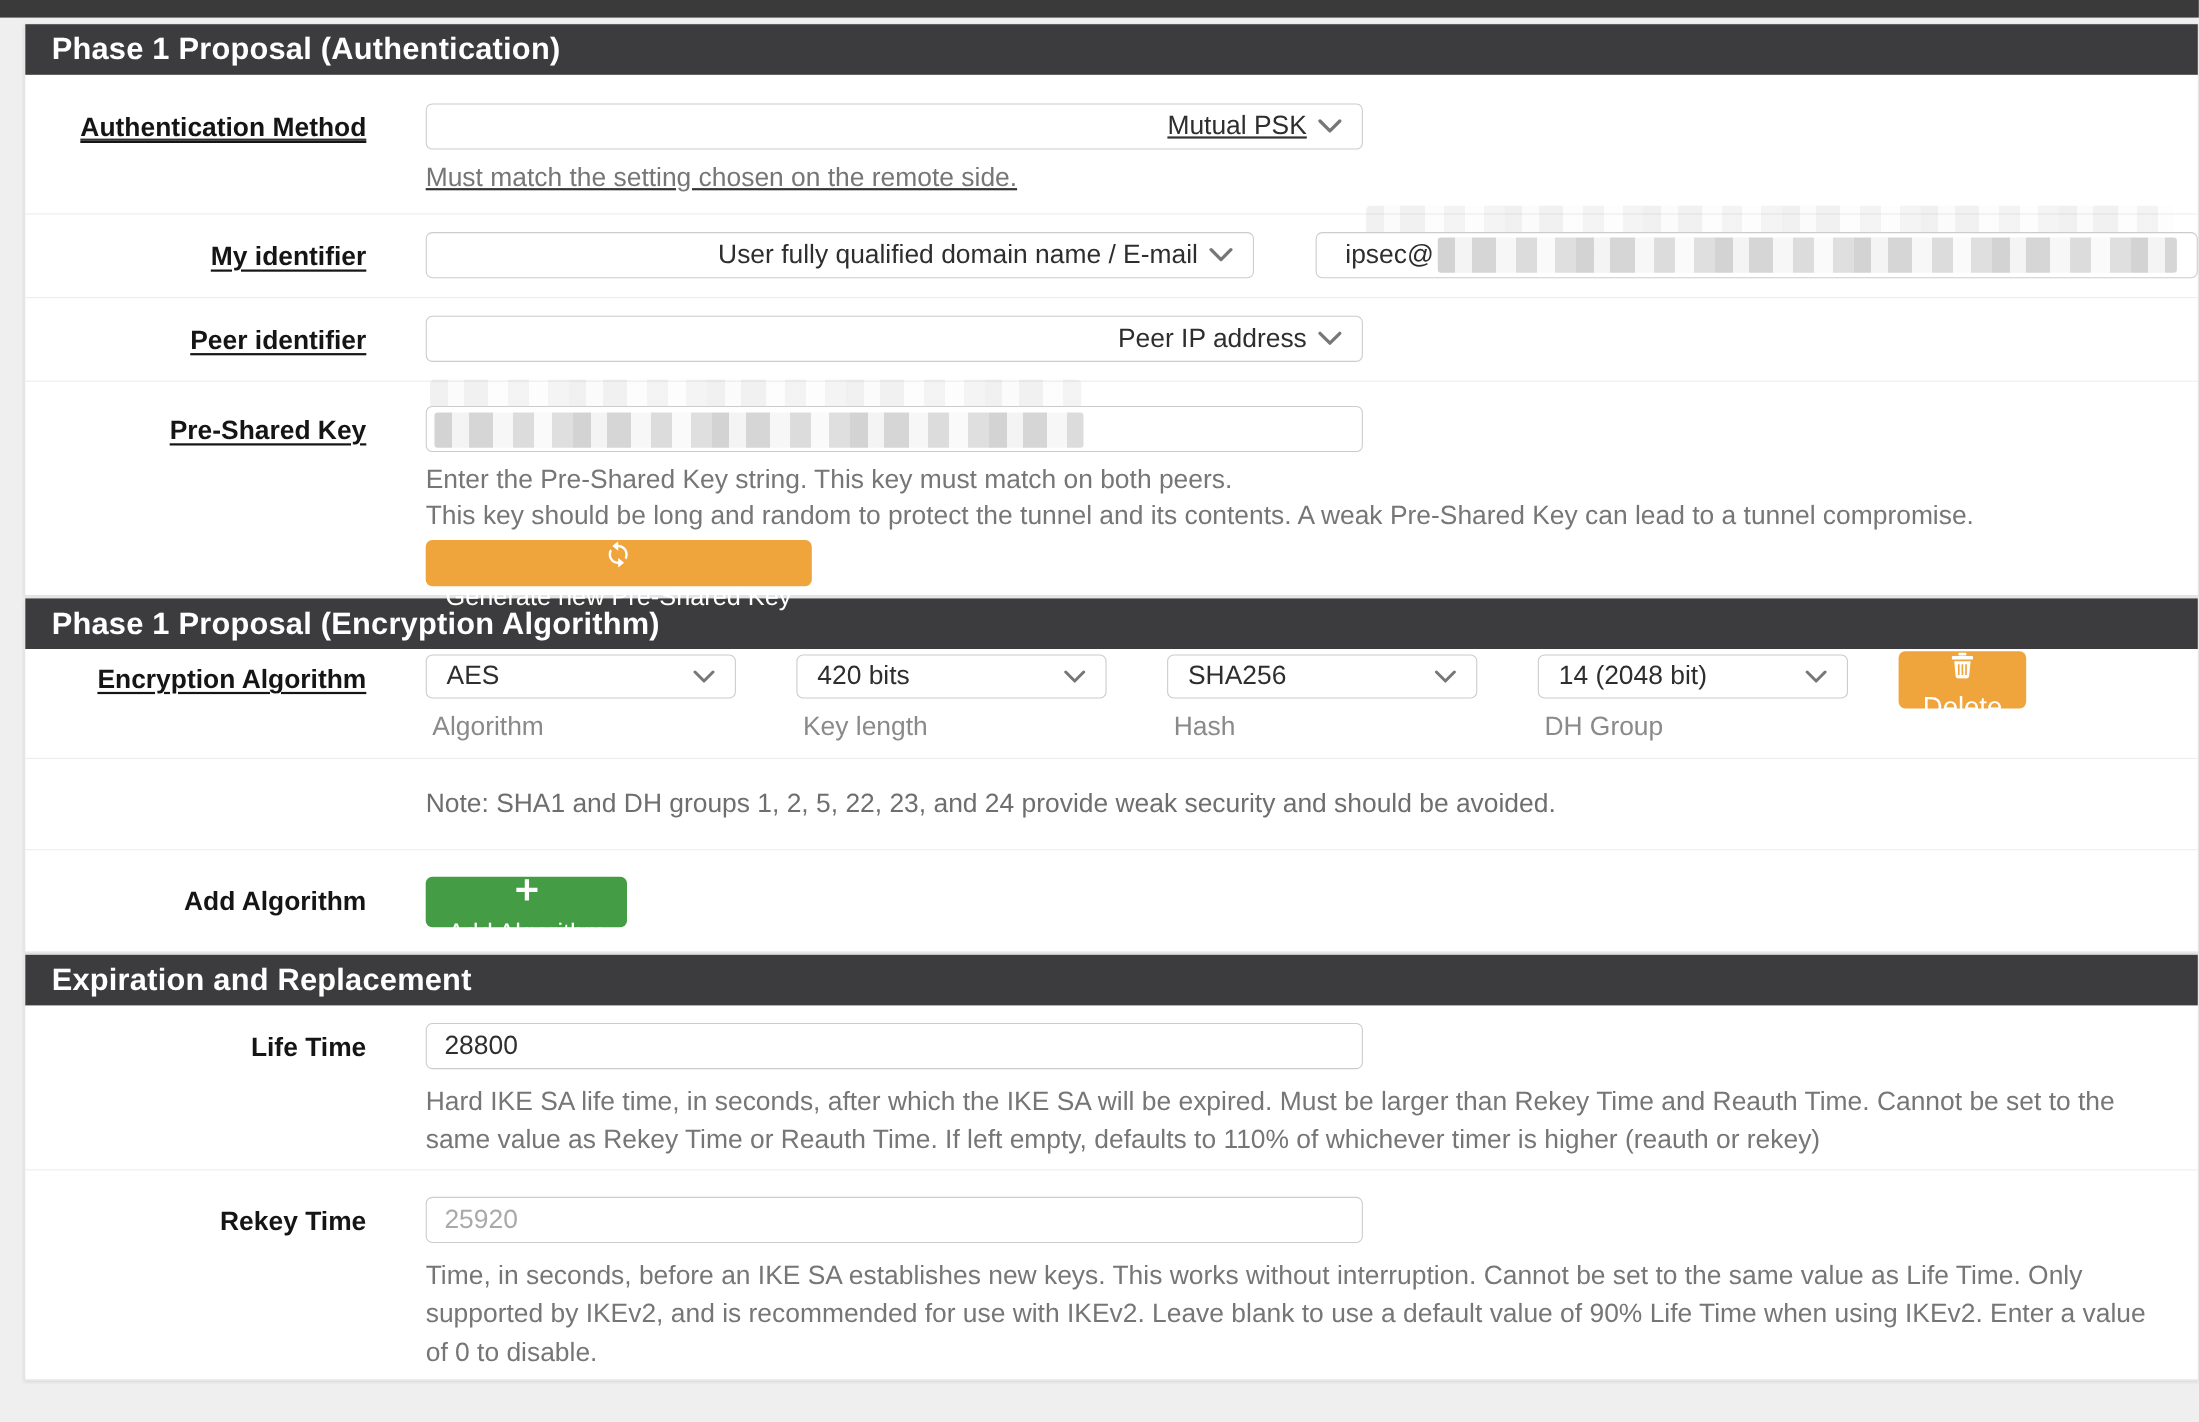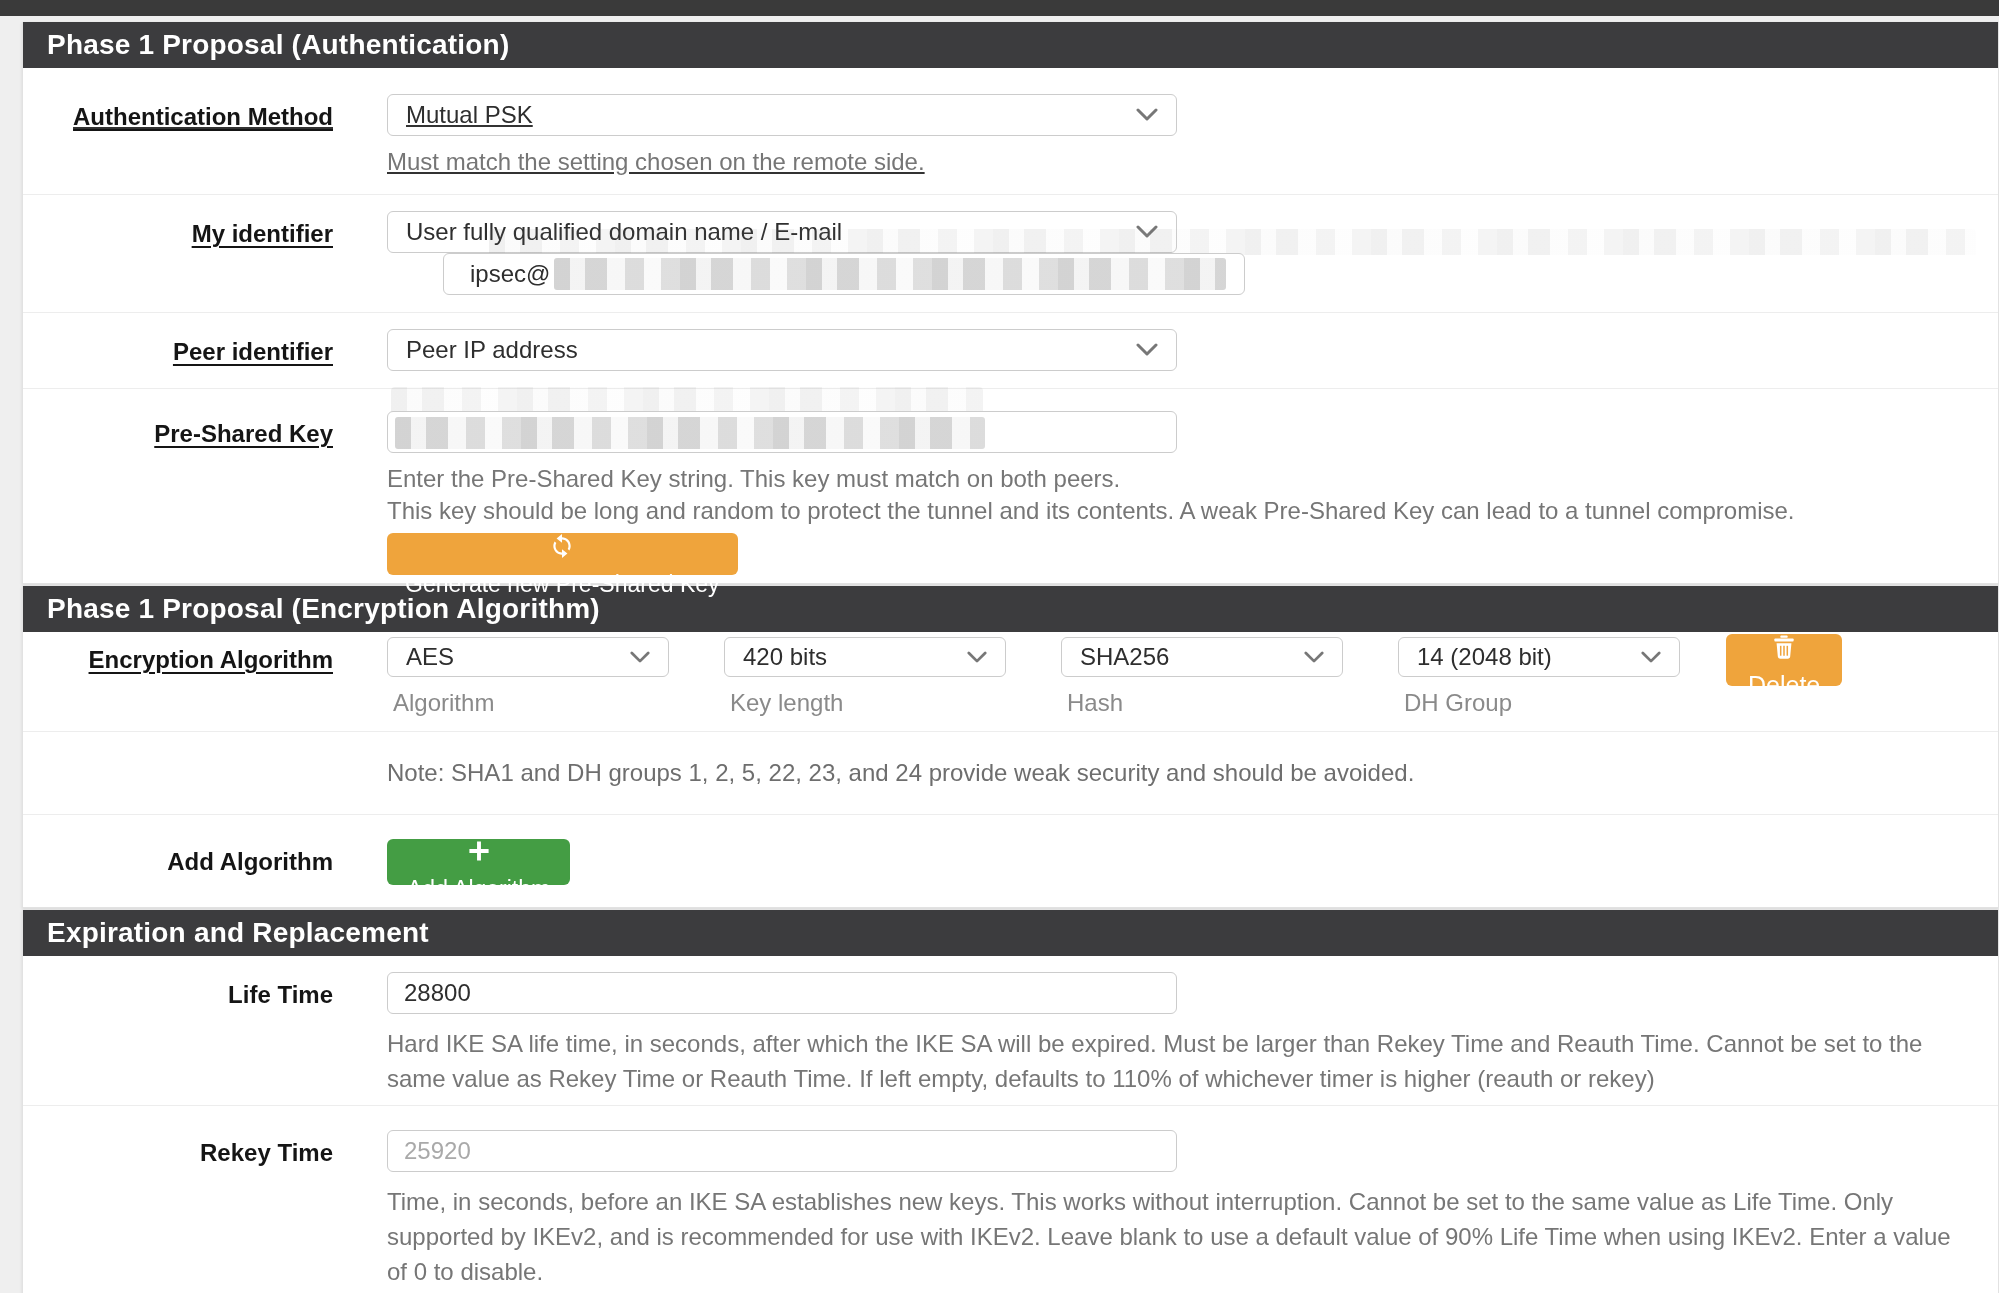--- a/index.html
+++ b/index.html
@@ -41,21 +41,21 @@
 
   
   .box {
     height:42px; background:#fff;
     border:1px solid #ccc; border-radius:6px;
     display:flex; align-items:center;
     padding:0 18px; color:#2e2e2e;
     position:relative;
   }
   .selectbox { justify-content:space-between; cursor:default; }
-  .w-main { width:790px; }
+  .w-main { width:852px;justify-content:flex-end; }
   .w-id   { width:802px;padding-left:26px; }
   .w-enc  { width:282px; height:40px; }
   .chev { display:flex; align-items:center; margin-left:10px; }
 
   input.box { font-family:"Liberation Sans", sans-serif; font-size:24px; outline:none; display:block; padding:0 16px; }
   input.box::placeholder { color:#a9a9a9; opacity:1; }
 
   .help { color:#767676; margin-top:12px; line-height:35px; }
   .help.tight { margin-top:10px; line-height:32px; }
   .maxw { max-width:1575px; }
@@ -101,21 +101,21 @@
   .id-above     { left:46px; right:22px; }
 
   .note { color:#6e6e6e; line-height:30px; }
 
   .pt26{padding-top:26px;} .pt24{padding-top:24px;} .pt22{padding-top:22px;}
   .pt16{padding-top:16px;} .pt15{padding-top:5px;}
   .pb16{padding-bottom:16px;text-decoration:underline;} .pb17{padding-bottom:17px;} .pb8{padding-bottom:8px;}
   .pb14{padding-bottom:14px;} .pb26{padding-bottom:26px;} .pb22{padding-bottom:22px;}
   .pb9{padding-bottom:9px;} .pb7{padding-bottom:7px;}
   .lblpad { padding-top:8px; }
-  .inline-pair { display:flex;flex-direction:column; }
+  .inline-pair { display:flex; }
   .inline-pair .fieldwrap { margin-left:56px; }
   svg { display:block; }
 </style>
 </head>
 <body>
 
 <div class="topbar"></div>
 
 <div class="panel first">
   <div class="panel-header">Phase 1 Proposal (Authentication)</div>

